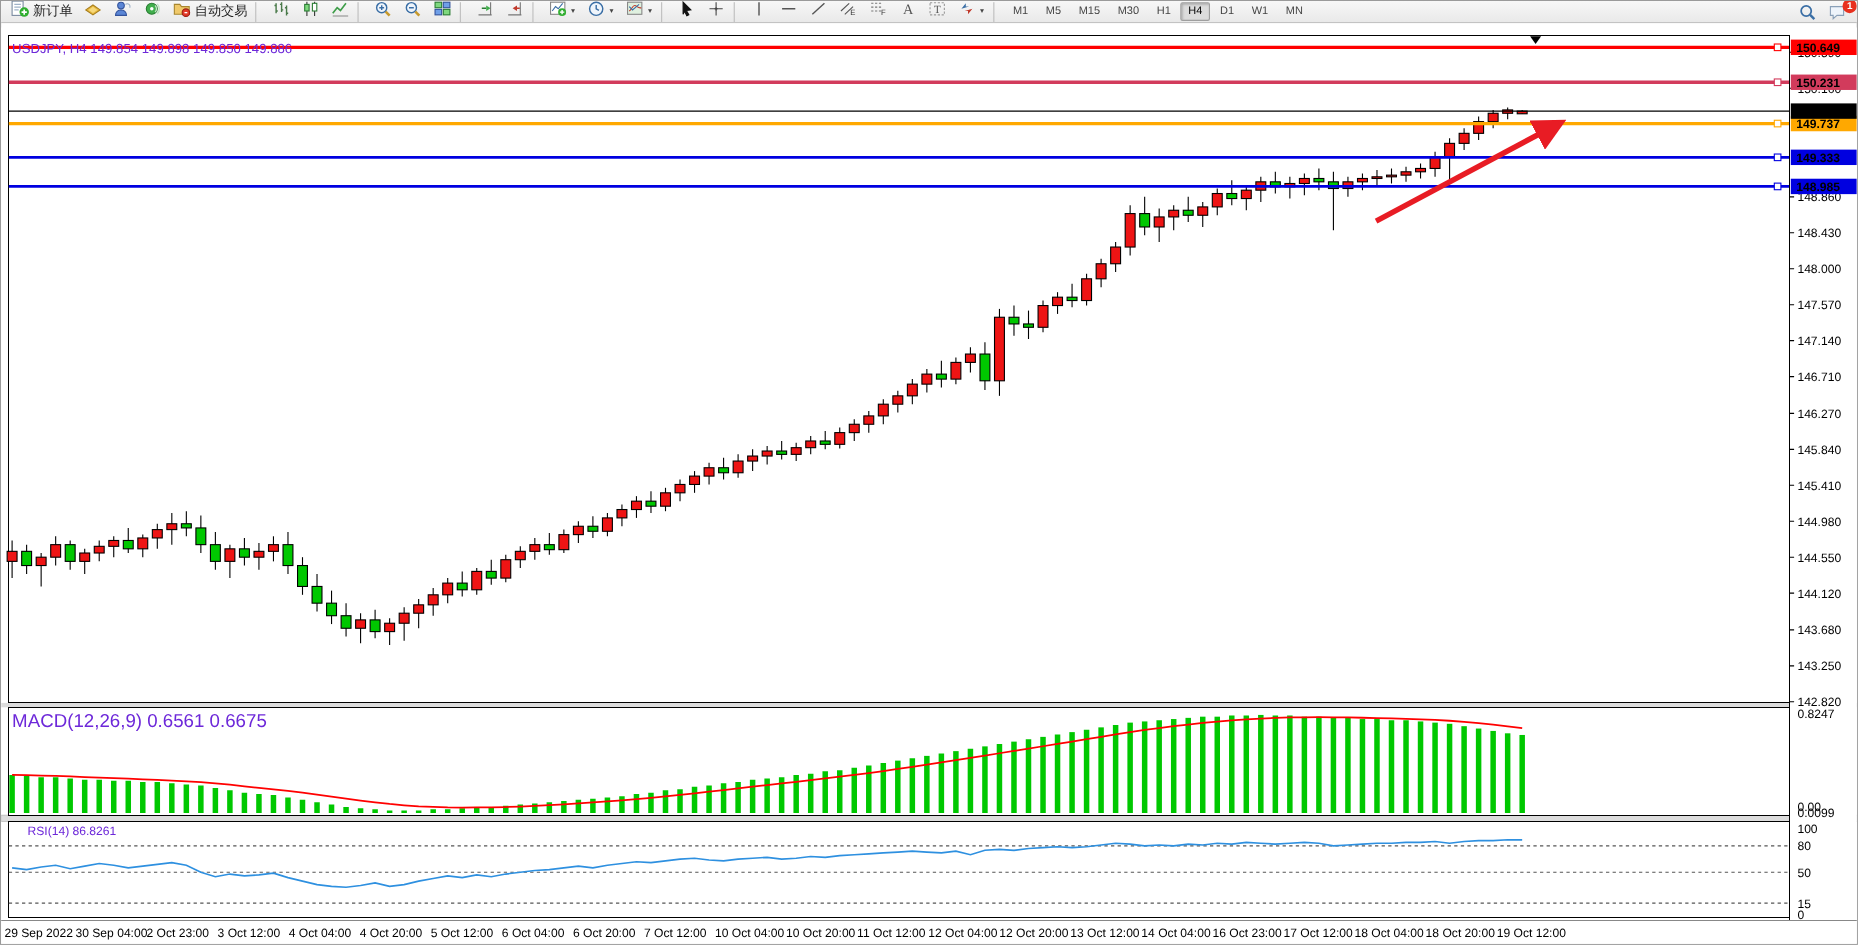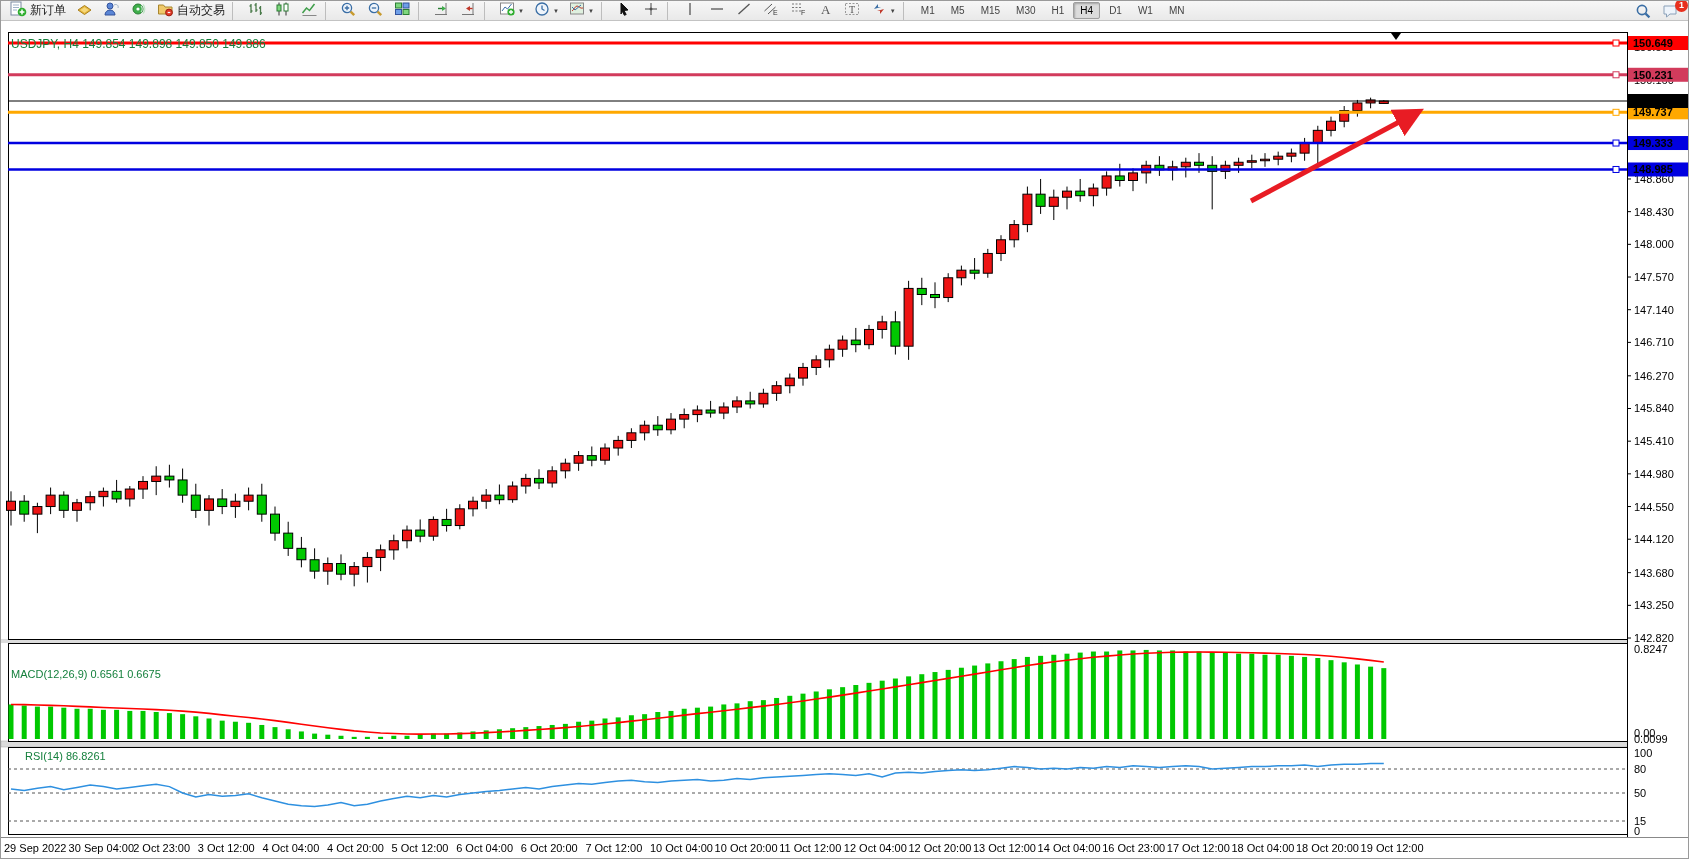--- a/index.html
+++ b/index.html
@@ -14,23 +14,23 @@
   .tb-sep{width:7px;height:18px;margin:0 2px;border-left:1px solid #bdbdbd;}
   .tf-btn{font-size:10px;color:#444;padding:2px 6px;margin:0 1px;border:1px solid transparent;border-radius:2px;}
   .tf-btn.active{background:#dcdcdc;border:1px solid #9e9e9e;box-shadow:inset 1px 1px 2px rgba(0,0,0,.25);color:#000;text-align:center;}
   #tb-right{position:absolute;right:6px;top:0;height:24px;display:flex;align-items:center;}
   .badge-dot{position:absolute;top:-4px;right:-6px;background:#e8301e;color:#fff;font-size:9px;font-weight:bold;
     border-radius:50%;width:13px;height:13px;line-height:13px;text-align:center;}
   
   #chart-window{position:absolute;top:24px;left:0;width:1689px;height:835px;background:#fff;}
   #chart-svg{position:absolute;top:0;left:0;}
   #chart-svg text{font-family:"Liberation Sans",sans-serif;font-size:11px;fill:#000;}
-  .ovl{position:absolute;font-size:12px;color:#15803d;white-space:nowrap;}
+  .ovl{position:absolute;font-size:12px;color:#6d28d9;white-space:nowrap;}
   #chart-title{top:12px;left:10px;}
-  #macd-label{top:643px;left:10px;font-size:11px;text-align:center;}
+  #macd-label{top:621px;left:10px;font-size:17px;text-align:center;}
   #rsi-label{top:725px;left:24px;font-size:11px;}
 </style>
 </head>
 <body>
 
 <div id="app">
   <div id="toolbar">
 
     <div class="tb-btn">
         <span><svg width="17" height="16" viewBox="0 0 17 16" fill="none" xmlns="http://www.w3.org/2000/svg">

